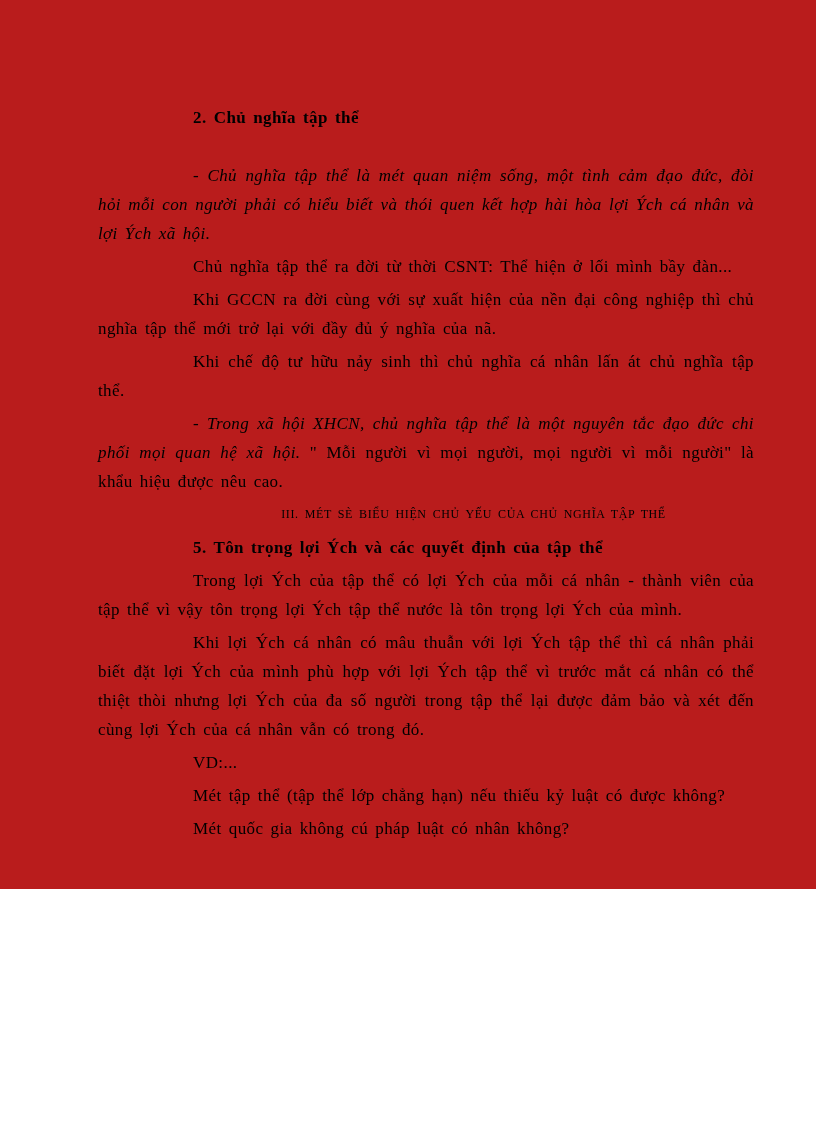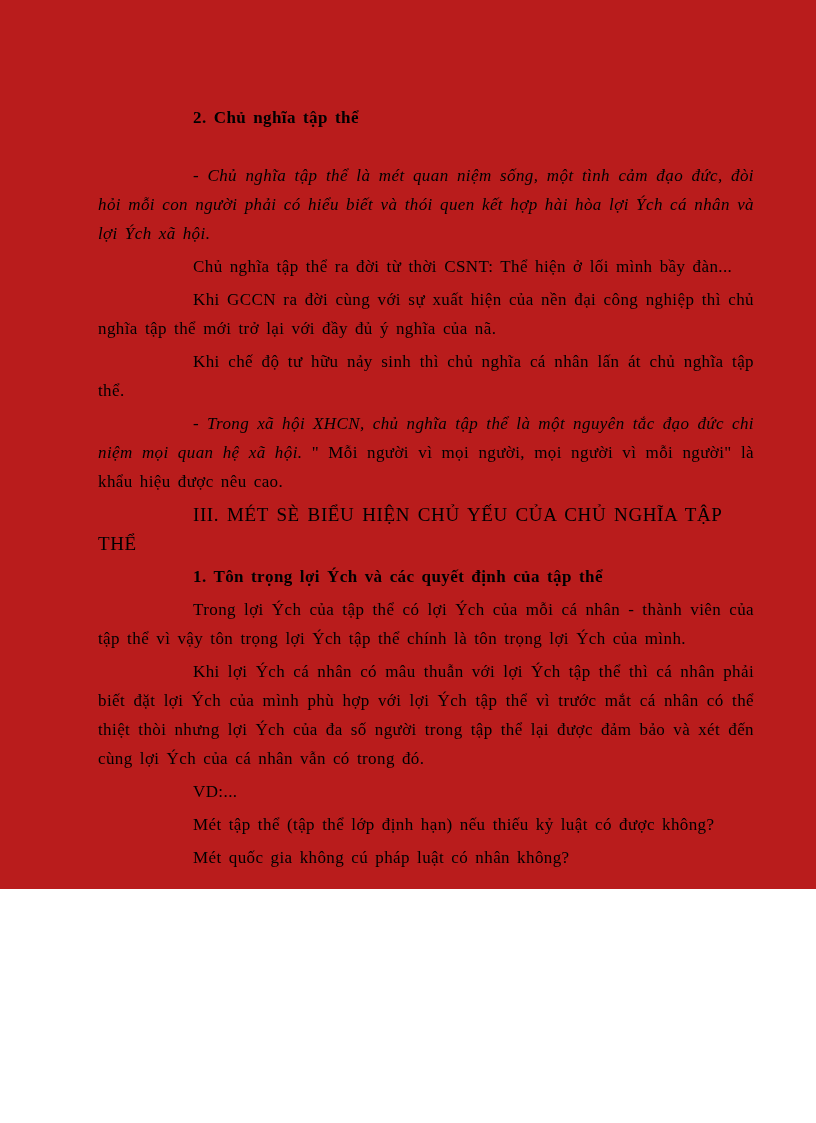--- a/index.html
+++ b/index.html
@@ -30,23 +30,23 @@
     font-size: 17px;
     line-height: 29px;
     letter-spacing: 0.4px;
     word-spacing: 2.5px;
   }
   p.heading-bold {
     font-weight: bold;
     text-align: left;
   }
   p.heading-caps {
-    font-size: 19px;
+    font-size: 12px;
     letter-spacing: 0.6px;
-    text-align: left;
+    text-align: center;
   }
   p.italic {
     font-style: italic;
     margin-top: 29px;
   }
   p.mixed .it {
     font-style: italic;
   }
   .footer {
     position: absolute;
@@ -61,23 +61,23 @@
 </head>
 <body>
 
 <div class="page">
   <div class="content">
     <p class="heading-bold">2. Chủ nghĩa tập thể</p>
     <p class="italic">- Chủ nghĩa tập thể là mét quan niệm sống, một tình cảm đạo đức, đòi hỏi mỗi con người phải có hiểu biết và thói quen kết hợp hài hòa lợi Ých cá nhân và lợi Ých xã hội.</p>
     <p class="body">Chủ nghĩa tập thể ra đời từ thời CSNT: Thể hiện ở lối mình bầy đàn...</p>
     <p class="body">Khi GCCN ra đời cùng với sự xuất hiện của nền đại công nghiệp thì chủ nghĩa tập thể mới trở lại với đầy đủ ý nghĩa của nã.</p>
     <p class="body">Khi chế độ tư hữu nảy sinh thì chủ nghĩa cá nhân lấn át chủ nghĩa tập thể.</p>
-    <p class="mixed"><span class="it">- Trong xã hội XHCN, chủ nghĩa tập thể là một nguyên tắc đạo đức chi niệm mọi quan hệ xã hội. </span><span>" Mỗi người vì mọi người, mọi người vì mỗi người" là khẩu hiệu được nêu cao.</span></p>
+    <p class="mixed"><span class="it">- Trong xã hội XHCN, chủ nghĩa tập thể là một nguyên tắc đạo đức chi phối mọi quan hệ xã hội. </span><span>" Mỗi người vì mọi người, mọi người vì mỗi người" là khẩu hiệu được nêu cao.</span></p>
     <p class="heading-caps">III. MÉT SÈ BIỂU HIỆN CHỦ YẾU CỦA CHỦ NGHĨA TẬP THỂ</p>
-    <p class="heading-bold">1. Tôn trọng lợi Ých và các quyết định của tập thể</p>
-    <p class="body">Trong lợi Ých của tập thể có lợi Ých của mỗi cá nhân - thành viên của tập thể vì vậy tôn trọng lợi Ých tập thể chính là tôn trọng lợi Ých của mình.</p>
+    <p class="heading-bold">5. Tôn trọng lợi Ých và các quyết định của tập thể</p>
+    <p class="body">Trong lợi Ých của tập thể có lợi Ých của mỗi cá nhân - thành viên của tập thể vì vậy tôn trọng lợi Ých tập thể nước là tôn trọng lợi Ých của mình.</p>
     <p class="body">Khi lợi Ých cá nhân có mâu thuẫn với lợi Ých tập thể thì cá nhân phải biết đặt lợi Ých của mình phù hợp với lợi Ých tập thể vì trước mắt cá nhân có thể thiệt thòi nhưng lợi Ých của đa số người trong tập thể lại được đảm bảo và xét đến cùng lợi Ých của cá nhân vẫn có trong đó.</p>
     <p class="body">VD:...</p>
-    <p class="body">Mét tập thể (tập thể lớp định hạn) nếu thiếu kỷ luật có được không?</p>
+    <p class="body">Mét tập thể (tập thể lớp chẳng hạn) nếu thiếu kỷ luật có được không?</p>
     <p class="body">Mét quốc gia không cú pháp luật có nhân không?</p>
   </div>
   <div class="footer">1</div>
 </div>
 
 </body></html>

